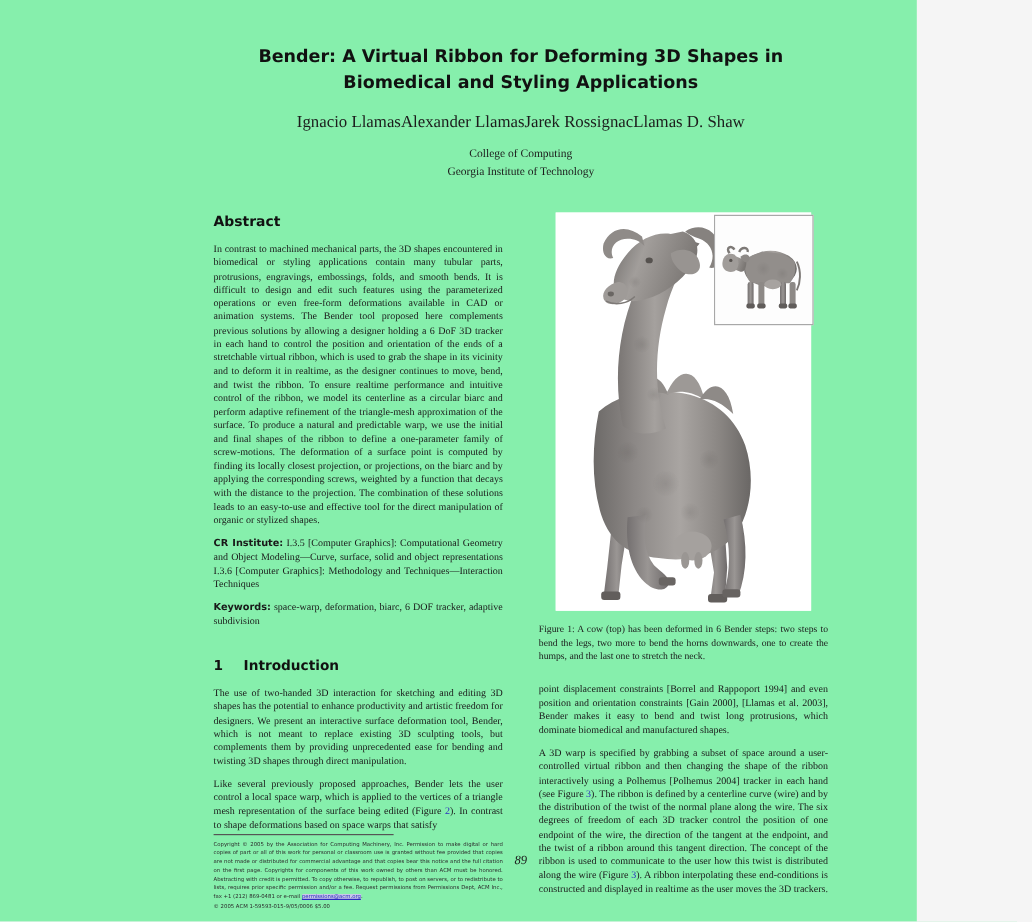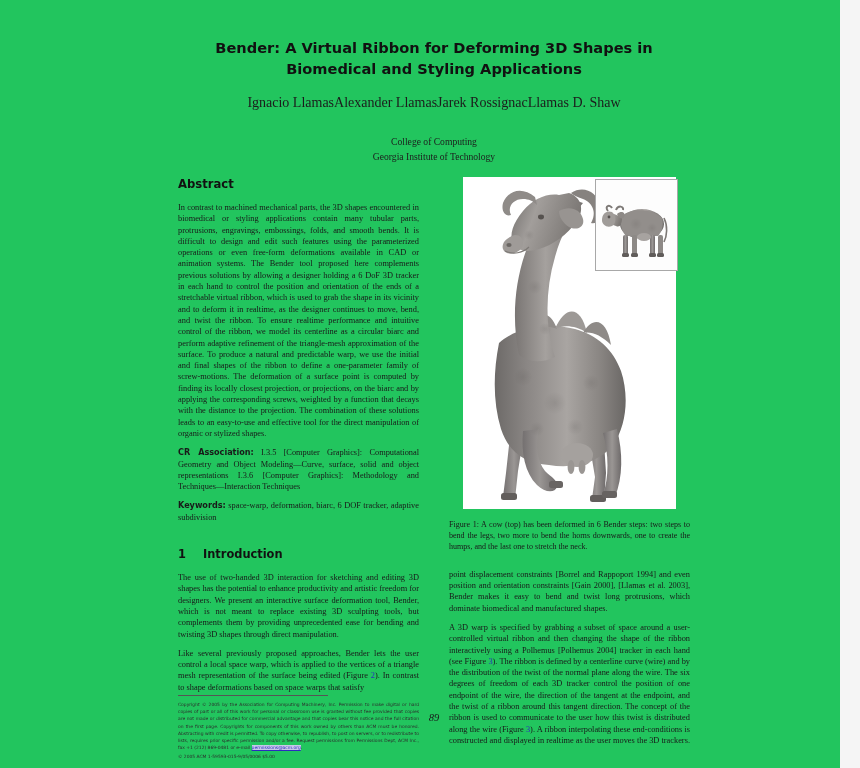--- a/index.html
+++ b/index.html
@@ -9,23 +9,23 @@
   }
   body {
     width: 860px;
     height: 768px;
     font-family: "Liberation Serif", serif;
     color: #1a1a1a;
     overflow: hidden;
   }
   .page {
     position: relative;
-    width: 840px;
+    width: 764px;
     height: 768px;
-    background: #22c55e;
+    background: #86efac;
   }
   .sheet {
     position: absolute;
     left: 178px;
     top: 0px;
     width: 512px;
     height: 768px;
   }
 
   
@@ -42,21 +42,21 @@
   .authors {
     display: flex;
     justify-content: center;
     margin: 16px 44px 0 44px;
     font-size: 14px;
     color: #1c1c1c;
   }
   .author { white-space: nowrap; }
   .affiliation {
     text-align: center;
-    margin-top: 24px;
+    margin-top: 11px;
     font-size: 9.6px;
     line-height: 1.5;
     color: #1c1c1c;
   }
 
   
   .columns {
     position: absolute;
     top: 138px;
     left: 0;
@@ -202,21 +202,21 @@
     </div>
 
     <div class="columns">
 
       <div class="col col-left">
 
         <h2 class="section-head">Abstract</h2>
         <p class="body-text">In contrast to machined mechanical parts, the 3D shapes encountered in biomedical or styling applications contain many tubular parts, protrusions, engravings, embossings, folds, and smooth bends. It is difficult to design and edit such features using the parameterized operations or even free-form deformations available in CAD or animation systems. The Bender tool proposed here complements previous solutions by allowing a designer holding a 6 DoF 3D tracker in each hand to control the position and orientation of the ends of a stretchable virtual ribbon, which is used to grab the shape in its vicinity and to deform it in realtime, as the designer continues to move, bend, and twist the ribbon. To ensure realtime performance and intuitive control of the ribbon, we model its centerline as a circular biarc and perform adaptive refinement of the triangle-mesh approximation of the surface. To produce a natural and predictable warp, we use the initial and final shapes of the ribbon to define a one-parameter family of screw-motions. The deformation of a surface point is computed by finding its locally closest projection, or projections, on the biarc and by applying the corresponding screws, weighted by a function that decays with the distance to the projection. The combination of these solutions leads to an easy-to-use and effective tool for the direct manipulation of organic or stylized shapes.</p>
 
         <p class="body-text tagline">
-          <span class="lbl">CR Association:</span>
+          <span class="lbl">CR Institute:</span>
           <span class="val">I.3.5 [Computer Graphics]: Computational Geometry and Object Modeling—Curve, surface, solid and object representations I.3.6 [Computer Graphics]: Methodology and Techniques—Interaction Techniques</span>
         </p>
 
         <p class="body-text tagline">
           <span class="lbl">Keywords:</span>
           <span class="val">space-warp, deformation, biarc, 6 DOF tracker, adaptive subdivision</span>
         </p>
 
         <h2 class="numbered-head" style="margin-top:24px;">
           <span class="num">1</span>

